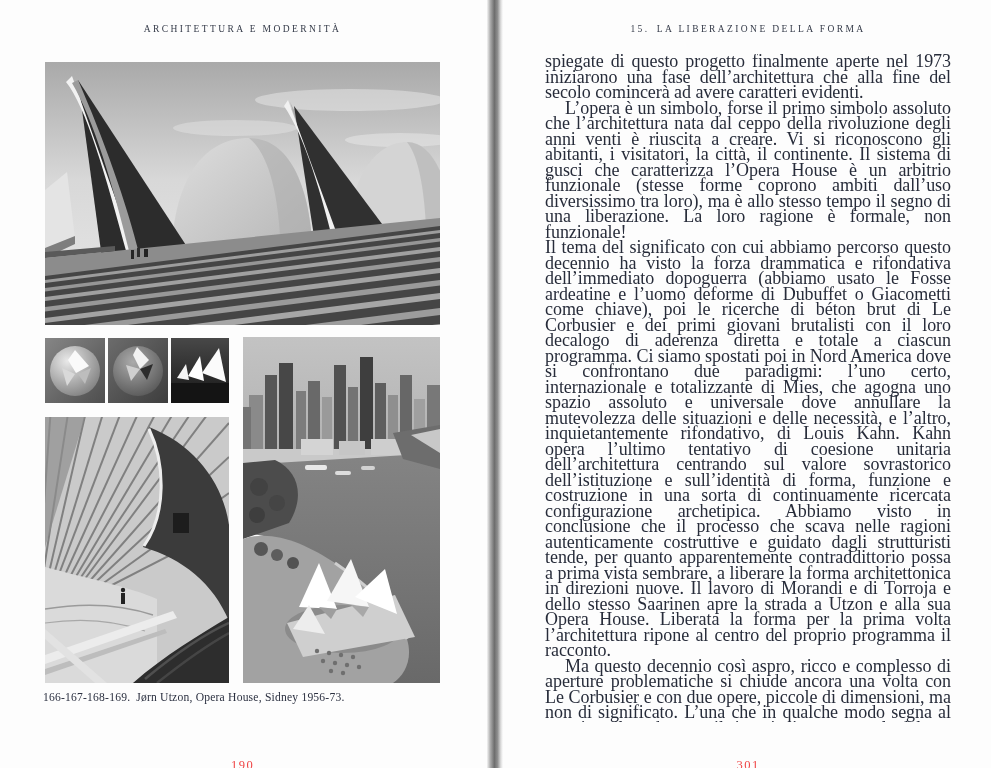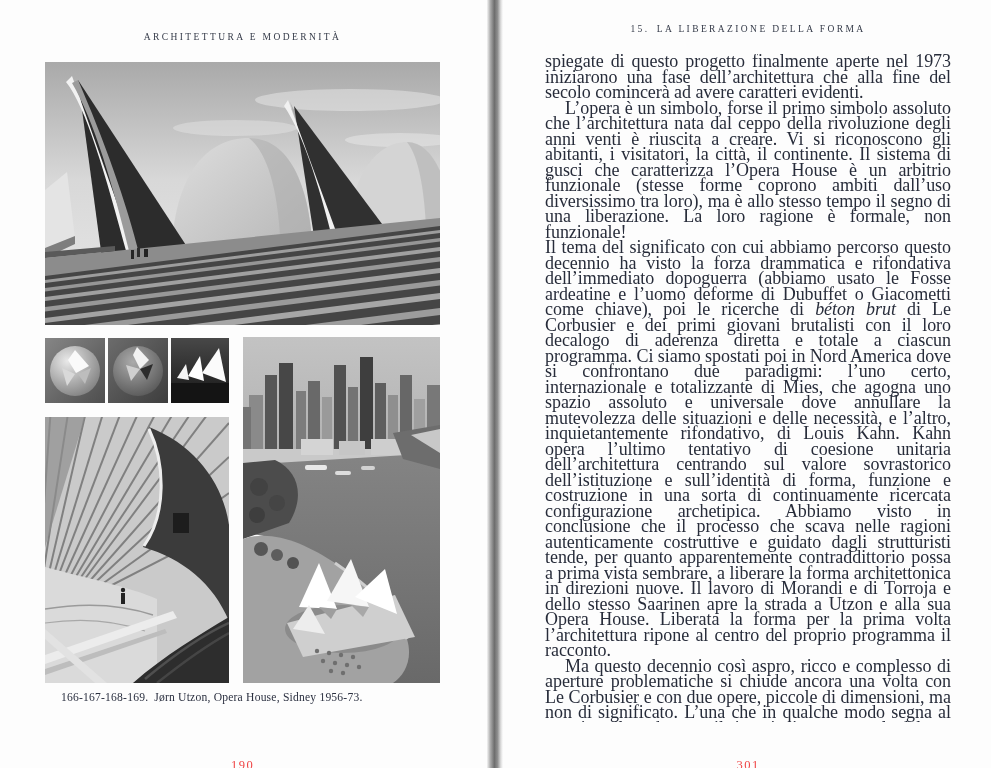--- a/index.html
+++ b/index.html
@@ -6,41 +6,41 @@
   body{width:991px;height:768px;background:#fdfdfd;overflow:hidden;
        font-family:"Liberation Serif","DejaVu Serif",serif;color:#272c3a;}
   .spread{position:relative;width:991px;height:768px;background:#fdfdfd;}
   .page{position:absolute;top:0;height:768px;overflow:hidden;}
   .page.left{left:0;width:488px;}
   .page.right{left:503px;width:552px;}
   .gutter{position:absolute;top:0;left:487px;width:16px;height:768px;
           background:linear-gradient(90deg,#f4f4f4 0%,#a8a8a8 22%,#6d6d6d 46%,#8f8f8f 66%,#dcdcdc 86%,#fdfdfd 100%);}
   .running-head{position:absolute;font-size:9.5px;letter-spacing:2.4px;color:#353b49;
                 text-align:center;white-space:nowrap;}
-  .rh-left{left:45px;width:395px;top:32px;}
+  .rh-left{left:45px;width:395px;top:24px;}
   .rh-right{left:42px;width:406px;top:24px;}
   figure{margin:0;padding:0;position:absolute;}
   figure svg{display:block;width:100%;height:100%;}
   .photo-main{left:45px;top:62px;width:395px;height:263px;}
   .strip{position:absolute;left:45px;top:338px;width:184px;height:65px;display:flex;gap:3px;}
   .strip .tile{flex:1 1 auto;height:65px;}
   .strip .tile svg{display:block;width:100%;height:100%;}
   .photo-interior{left:45px;top:417px;width:184px;height:266px;}
   .photo-aerial{left:243px;top:337px;width:197px;height:346px;}
-  .caption{position:absolute;left:61px;top:691px;width:400px;font-size:11.6px;
+  .caption{position:absolute;left:43px;top:691px;width:400px;font-size:11.6px;
            letter-spacing:.2px;color:#2b3040;}
   .folio{position:absolute;top:758px;text-align:center;font-size:12.5px;letter-spacing:1.5px;color:#ef4444;}
   .folio-left{left:45px;width:395px;}
   .folio-right{left:42px;width:406px;}
   .textblock{position:absolute;left:42px;top:54px;width:406px;height:668px;overflow:hidden;}
   .textblock p{margin:0;font-size:18px;line-height:15.5px;text-align:justify;
                letter-spacing:-0.05px;}
   .textblock p.ind{text-indent:20px;}
   .section-heading{margin:26px 0 19px 0;text-align:center;font-size:15.2px;color:#272c3a;}
-  .it{font-style:italic;}
+  .it{}
 </style>
 </head>
 <body>
 
 <div class="spread">
 
   <section class="page left">
     <div class="running-head rh-left">ARCHITETTURA E MODERNITÀ</div>
 
     <figure class="photo-main">

